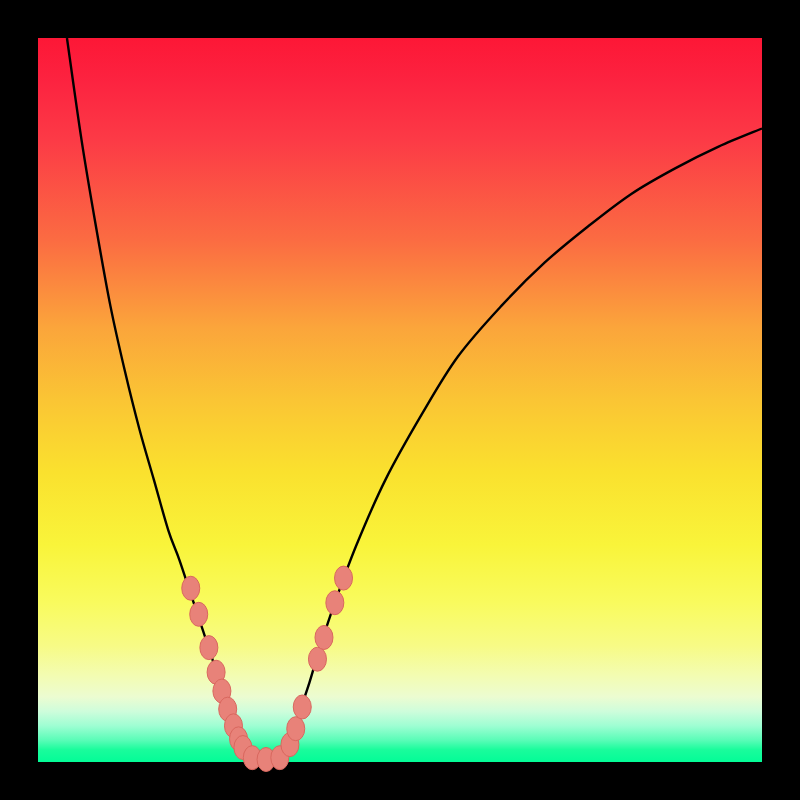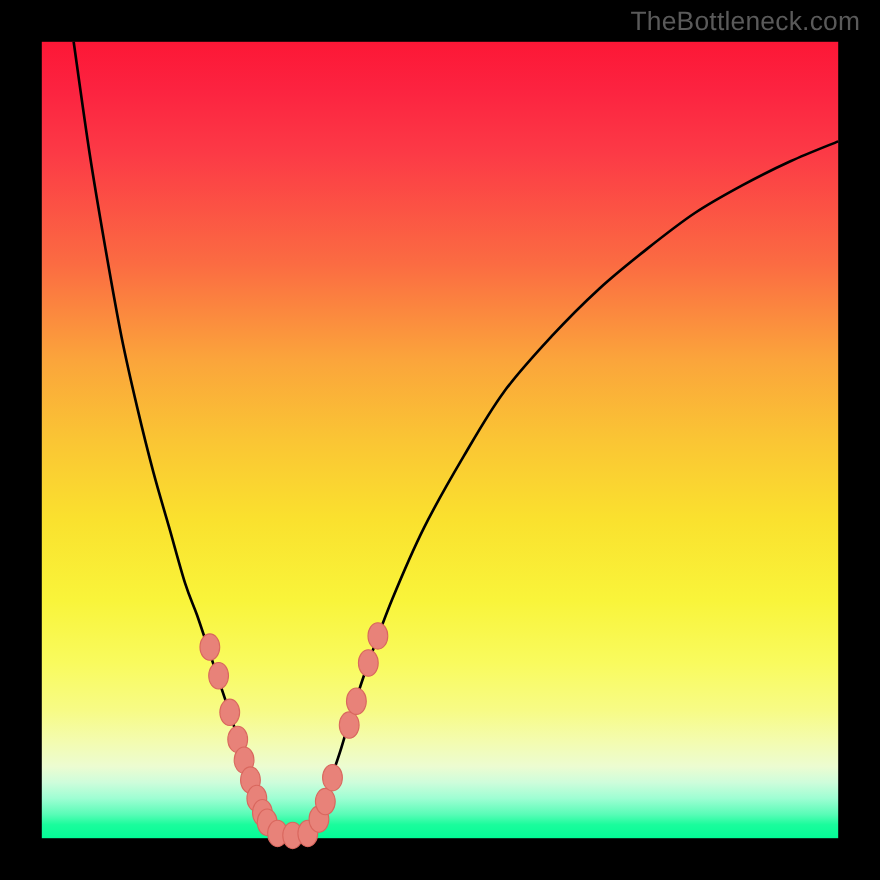--- a/index.html
+++ b/index.html
@@ -92,14 +92,13 @@
         <ellipse cx="251.95" cy="706.62" rx="9" ry="12" fill="#e88279" stroke="#d9675e" stroke-width="1"></ellipse>
         <ellipse cx="257.74" cy="690.70" rx="9" ry="12" fill="#e88279" stroke="#d9675e" stroke-width="1"></ellipse>
         <ellipse cx="264.26" cy="668.98" rx="9" ry="12" fill="#e88279" stroke="#d9675e" stroke-width="1"></ellipse>
         <ellipse cx="279.46" cy="621.19" rx="9" ry="12" fill="#e88279" stroke="#d9675e" stroke-width="1"></ellipse>
         <ellipse cx="285.98" cy="599.47" rx="9" ry="12" fill="#e88279" stroke="#d9675e" stroke-width="1"></ellipse>
         <ellipse cx="296.84" cy="564.72" rx="9" ry="12" fill="#e88279" stroke="#d9675e" stroke-width="1"></ellipse>
         <ellipse cx="305.53" cy="540.10" rx="9" ry="12" fill="#e88279" stroke="#d9675e" stroke-width="1"></ellipse>
       </g>
   </svg>
 
-  <div class="watermark">TheBottleneck.com</div>
 </div>
 
 </body></html>

